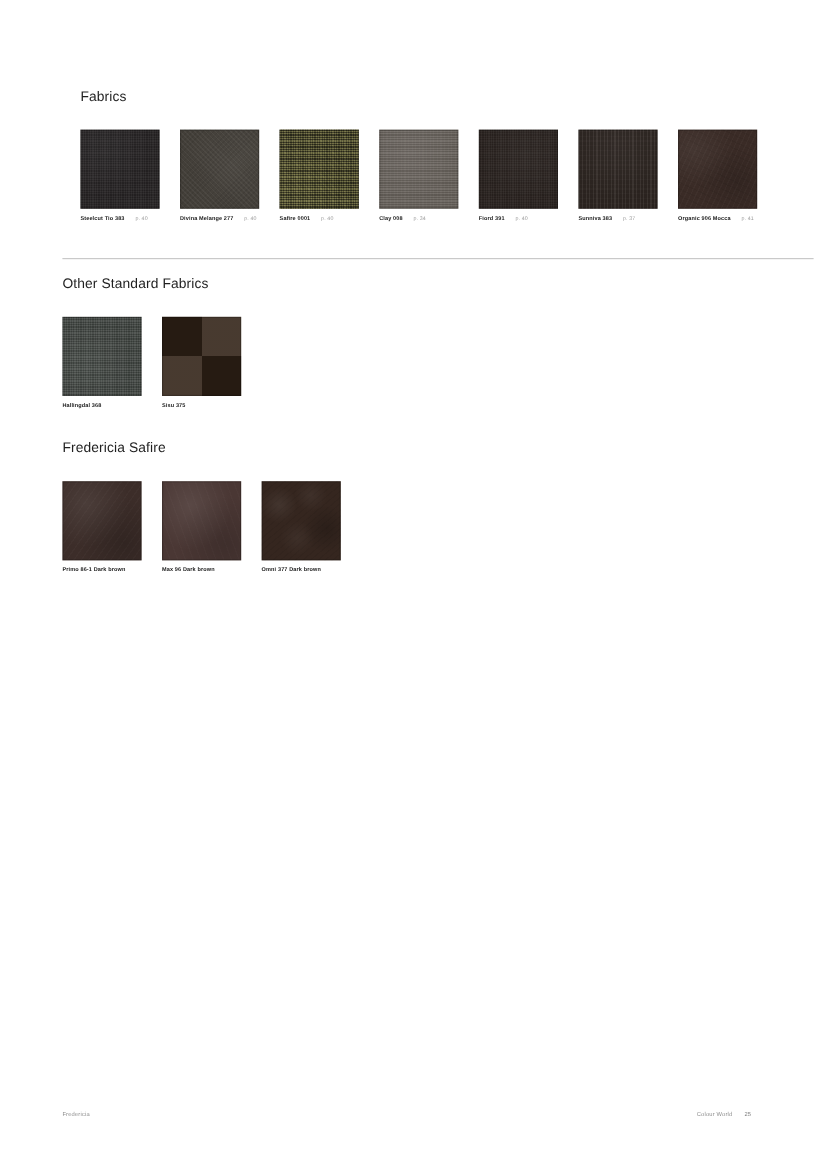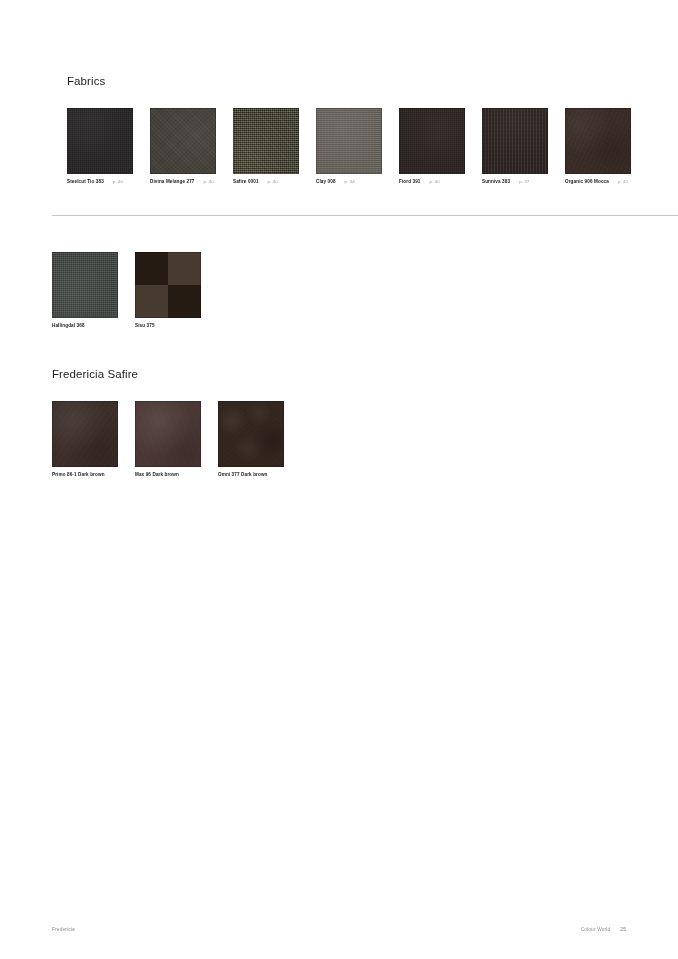--- a/index.html
+++ b/index.html
@@ -281,20 +281,21 @@
             <span class="swatch-name">Organic 906 Mocca</span>
             <span class="swatch-page">p. 41</span>
           </div>
         </div>
       </div>
   </div>
 
   <div class="divider" style="position:absolute; left:52px; right:52px; top:215px;"></div>
 
   <div style="position:absolute; left:52px; top:232px; right:52px;">
+    <h2 class="section-title">Other Standard Fabrics</h2>
     <div class="swatch-row" id="row-other" style="margin-top:20px; gap:17px;">
         <div class="swatch-cell">
           <div class="swatch tex-hallingdal-368"></div>
           <div class="swatch-caption">
             <span class="swatch-name">Hallingdal 368</span>
           </div>
         </div>
         <div class="swatch-cell">
           <div class="swatch tex-sisu-375"></div>
           <div class="swatch-caption">

